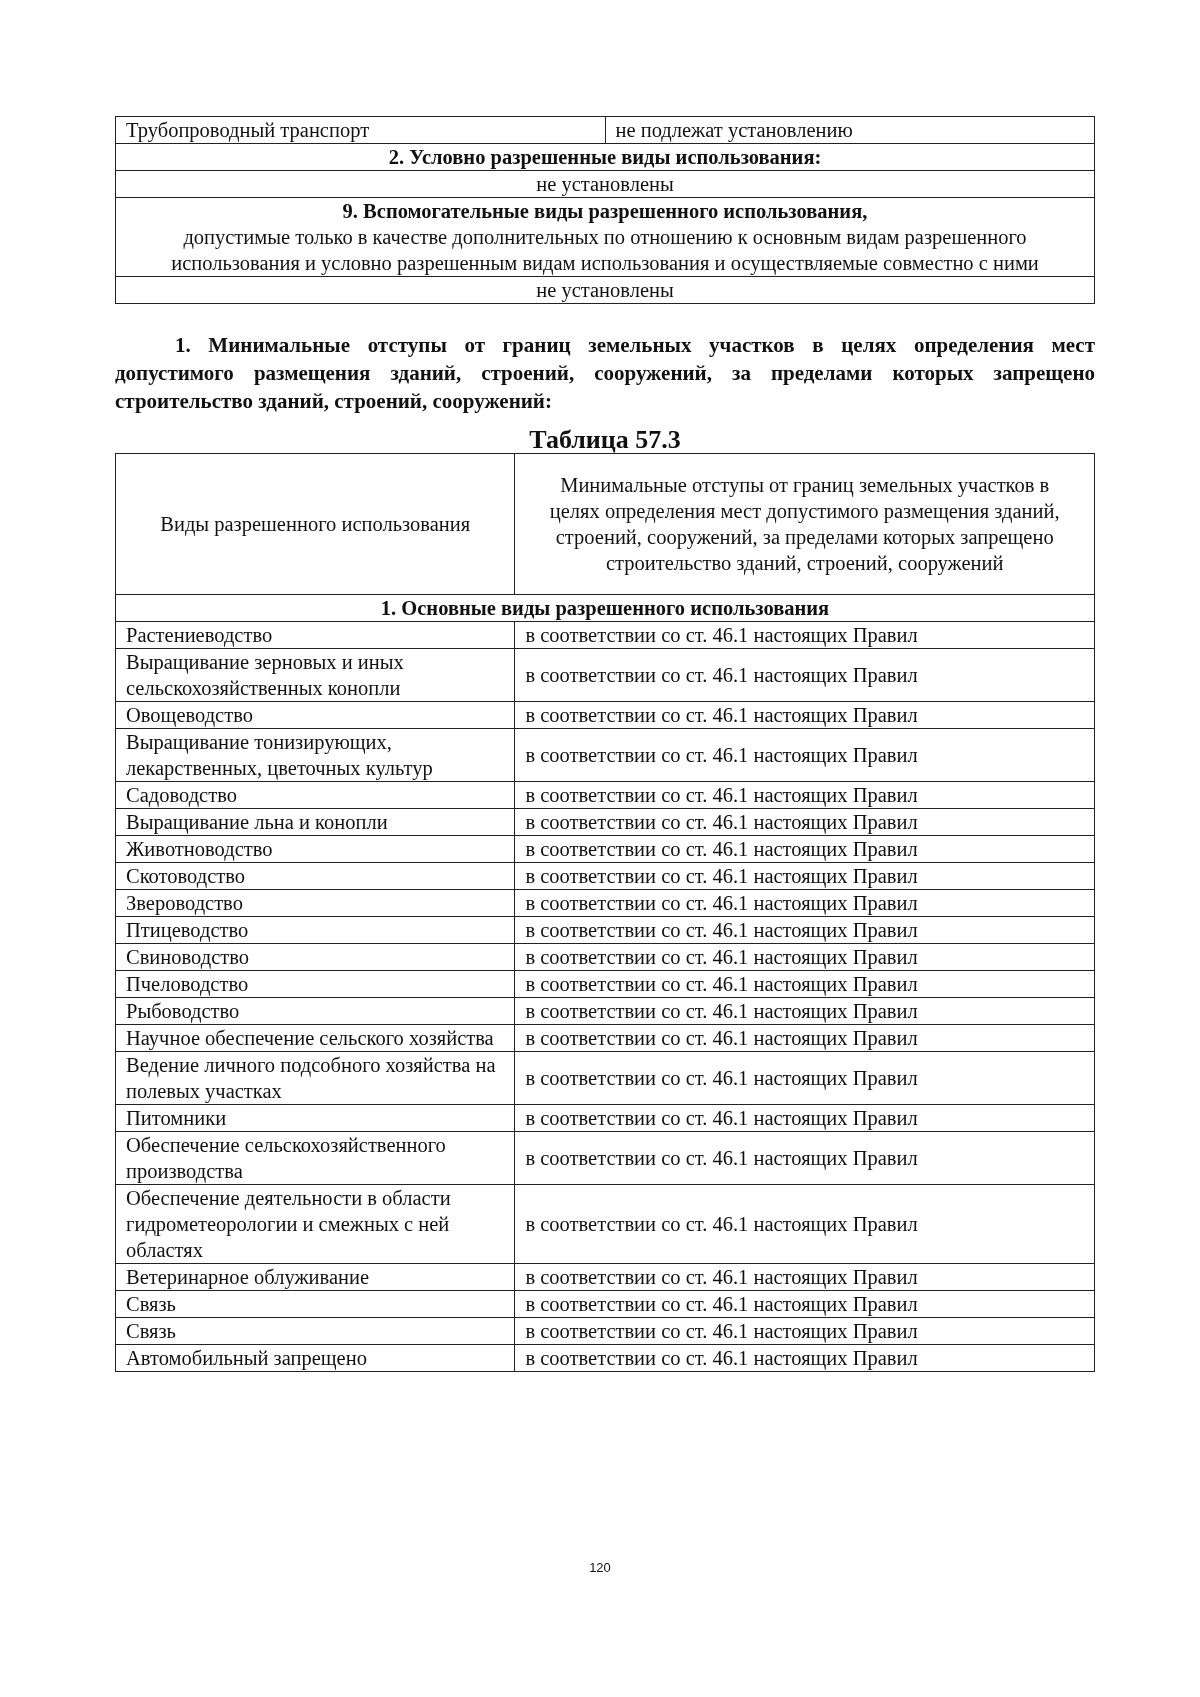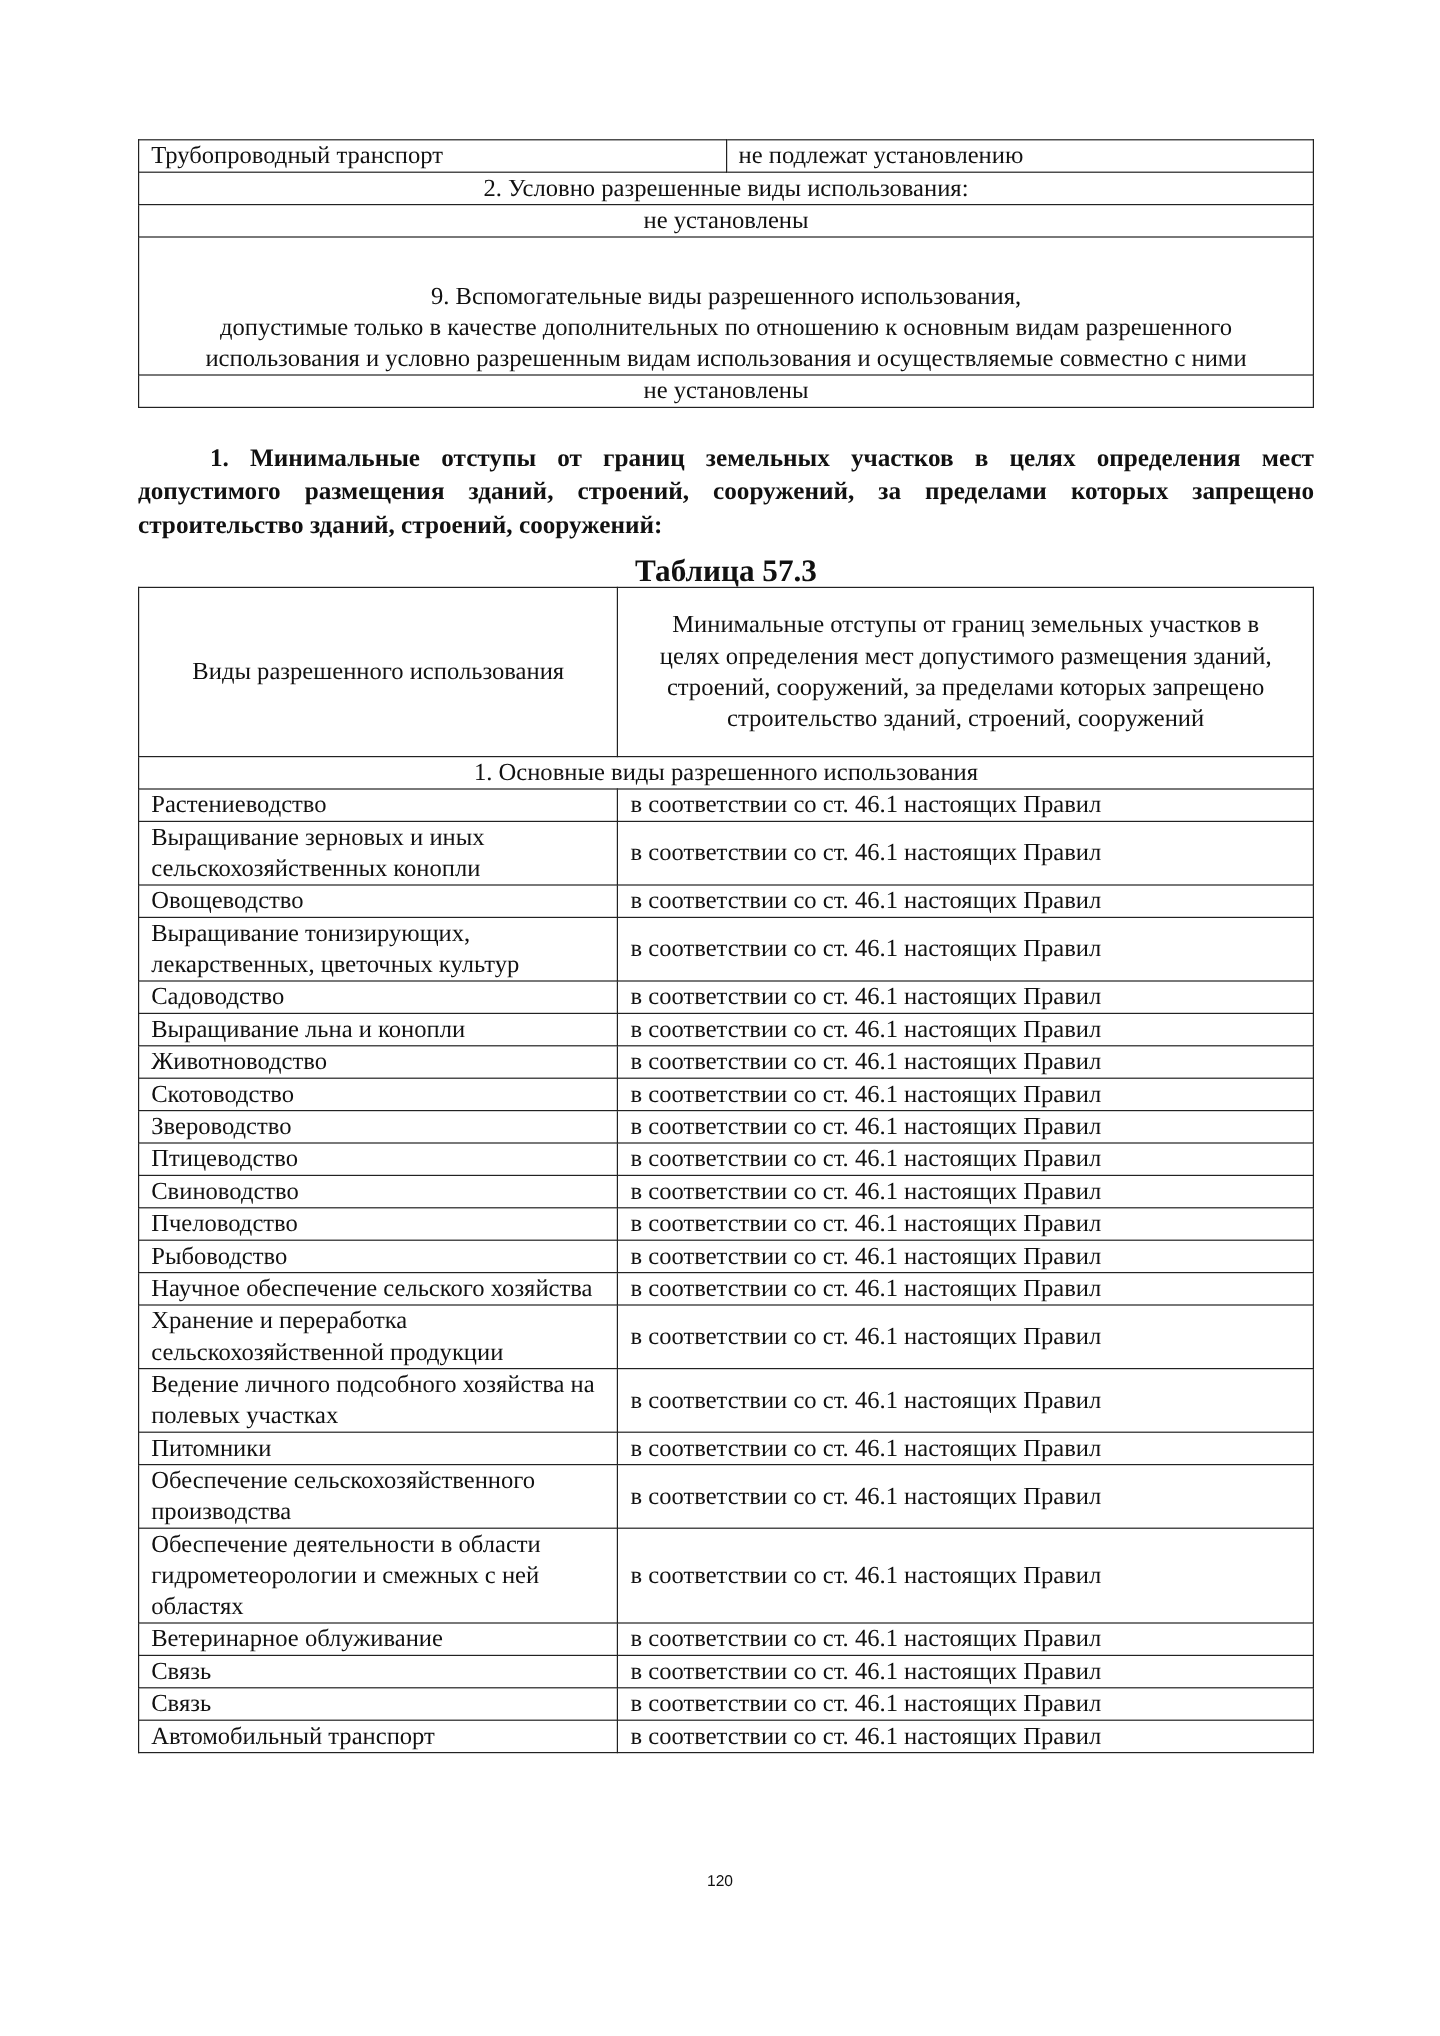--- a/index.html
+++ b/index.html
@@ -5,21 +5,21 @@
   html, body { margin: 0; padding: 0; background: #ffffff; }
   body {
     width: 1200px; height: 1697px; position: relative; overflow: hidden;
     font-family: "Liberation Serif", "DejaVu Serif", serif;
     color: #111111;
   }
   .page { position: absolute; left: 115px; top: 116px; width: 980px; }
   table { border-collapse: collapse; width: 100%; table-layout: fixed; }
   td { border: 1.5px solid #222; font-size: 20.5px; line-height: 26px; padding: 0 10px; vertical-align: middle; }
   .center { text-align: center; }
-  .bold { font-weight: normal; margin-top: 36px; }
+  .bold { font-weight: bold; }
   .t1 td { height: 26px; }
   .para {
     margin-top: 27px; font-size: 21px; line-height: 28px; font-weight: bold;
     text-align: justify; text-indent: 60px;
   }
   .caption { text-align: center; font-weight: bold; font-size: 26px; line-height: 26px; margin-top: 12px; }
   .t2 td { height: 26px; }
   .t2 .hdr td { height: 140px; }
   .pagenum { position: absolute; top: 1560px; left: 0; width: 1200px; text-align: center;
     font-family: "Liberation Sans", "DejaVu Sans", sans-serif; font-size: 13px; }
@@ -124,24 +124,20 @@
         </tr>
         <tr>
           <td>Рыбоводство</td>
           <td>в соответствии со ст. 46.1 настоящих Правил</td>
         </tr>
         <tr>
           <td>Научное обеспечение сельского хозяйства</td>
           <td>в соответствии со ст. 46.1 настоящих Правил</td>
         </tr>
         <tr>
-          <td>Хранение и переработка сельскохозяйственной продукции</td>
-          <td>в соответствии со ст. 46.1 настоящих Правил</td>
-        </tr>
-        <tr>
           <td>Ведение личного подсобного хозяйства на полевых участках</td>
           <td>в соответствии со ст. 46.1 настоящих Правил</td>
         </tr>
         <tr>
           <td>Питомники</td>
           <td>в соответствии со ст. 46.1 настоящих Правил</td>
         </tr>
         <tr>
           <td>Обеспечение сельскохозяйственного производства</td>
           <td>в соответствии со ст. 46.1 настоящих Правил</td>
@@ -156,20 +152,20 @@
         </tr>
         <tr>
           <td>Связь</td>
           <td>в соответствии со ст. 46.1 настоящих Правил</td>
         </tr>
         <tr>
           <td>Связь</td>
           <td>в соответствии со ст. 46.1 настоящих Правил</td>
         </tr>
         <tr>
-          <td>Автомобильный транспорт</td>
+          <td>Автомобильный запрещено</td>
           <td>в соответствии со ст. 46.1 настоящих Правил</td>
         </tr>
       </tbody>
   </table>
 </div>
 
 <div class="pagenum">120</div>
 
 </body></html>

